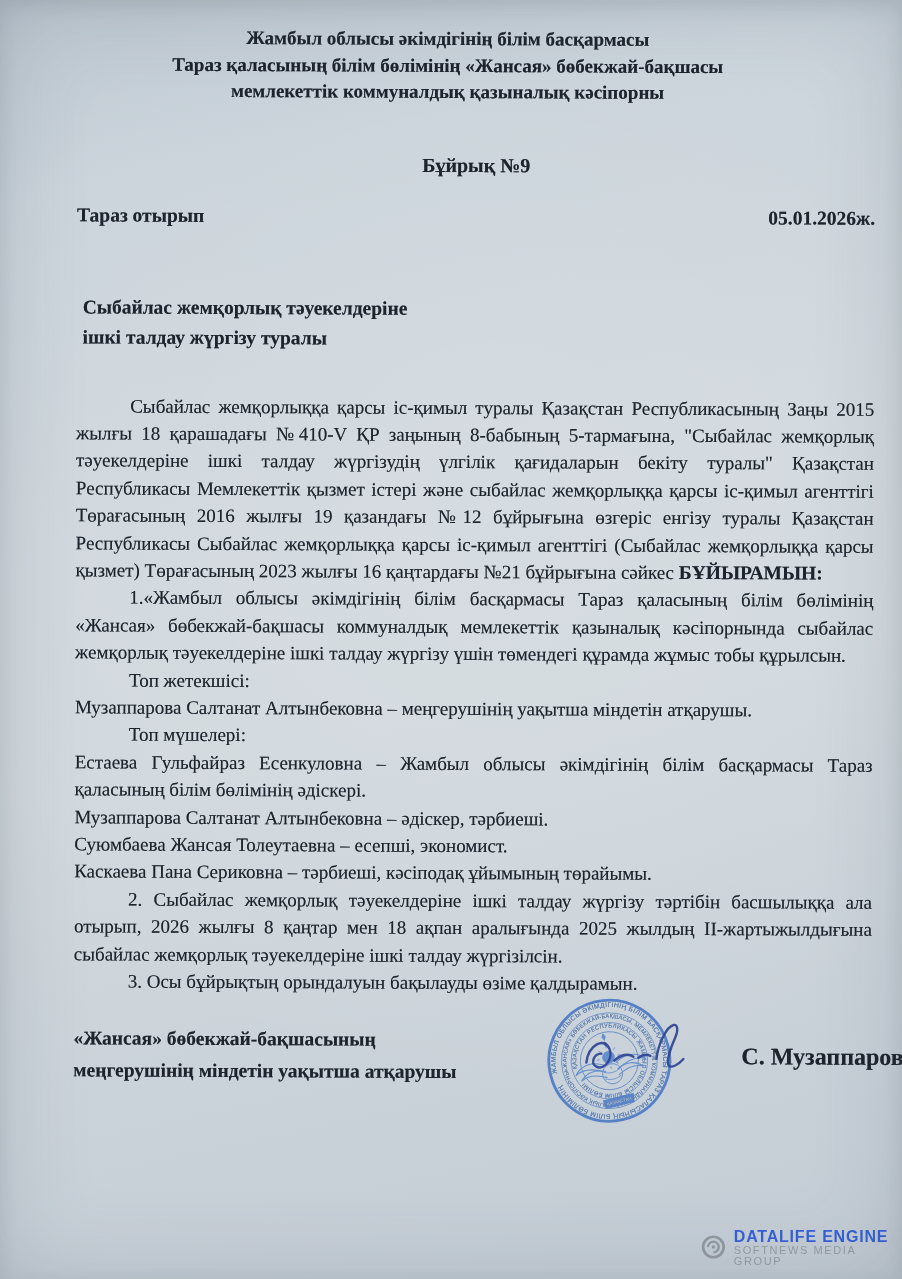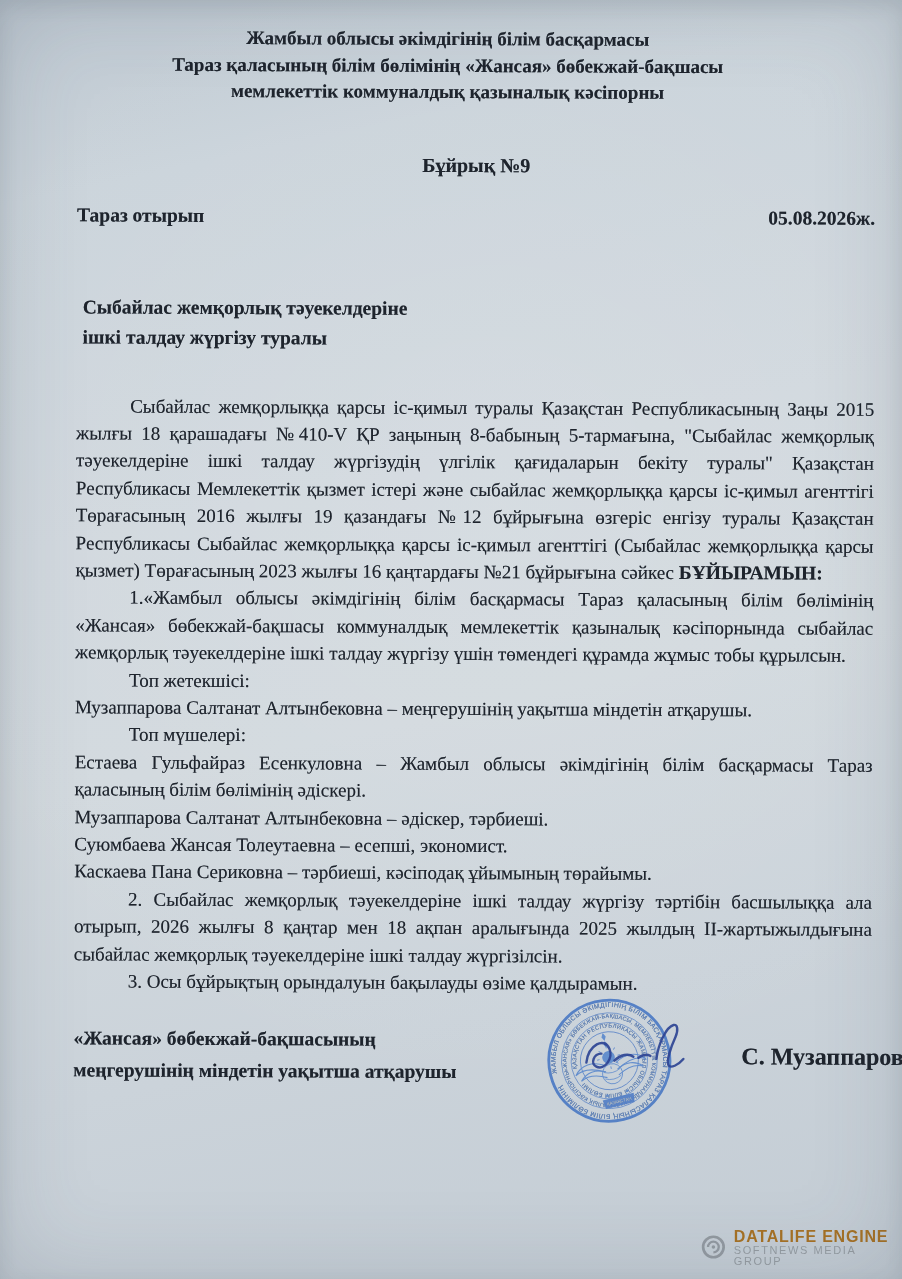--- a/index.html
+++ b/index.html
@@ -32,39 +32,39 @@
   .sig-block{position:relative;margin-top:20px;height:200px;}
   .sig-role{width:470px;font-weight:bold;font-size:19.5px;line-height:32px;padding-top:8px;}
   .stamp{position:absolute;left:452px;top:-40px;width:168px;height:168px;
     opacity:0.9;transform:rotate(-14deg);}
   .signature{position:absolute;left:503px;top:0px;width:130px;height:72px;}
   .signer-name{position:absolute;left:628px;top:26px;font-weight:bold;font-size:24px;white-space:nowrap;margin-left:40px;}
   .watermark{position:absolute;left:700px;top:1224px;width:190px;height:46px;
     display:flex;align-items:center;gap:7px;opacity:0.85;
     font-family:"Liberation Sans","DejaVu Sans",sans-serif;}
   .wm-texts{display:flex;flex-direction:column;}
-  .wm-title{font-weight:bold;font-size:16px;letter-spacing:0.8px;color:#a16207;line-height:17px;}
+  .wm-title{font-weight:bold;font-size:16px;letter-spacing:0.8px;color:#1d4ed8;line-height:17px;}
   .wm-sub{font-size:11px;letter-spacing:1.6px;color:#8d949a;line-height:11px;}
 </style>
 </head>
 <body>
 
 <div class="content">
 
   <div class="doc-header">
     <div>Жамбыл облысы әкімдігінің білім басқармасы</div>
     <div>Тараз қаласының білім бөлімінің «Жансая» бөбекжай-бақшасы</div>
     <div>мемлекеттік коммуналдық қазыналық кәсіпорны</div>
   </div>
 
   <div class="order-title">Бұйрық №9</div>
 
   <div class="place-date">
     <span>Тараз отырып</span>
-    <span>05.08.2026ж.</span>
+    <span>05.01.2026ж.</span>
   </div>
 
   <div class="subject">
     <div>Сыбайлас жемқорлық тәуекелдеріне</div>
     <div>ішкі талдау жүргізу туралы</div>
   </div>
 
   <div class="body-text">
       <p class="bpara indent">Сыбайлас жемқорлыққа қарсы іс-қимыл туралы Қазақстан Республикасының Заңы 2015 жылғы 18 қарашадағы №410-V ҚР заңының 8-бабының 5-тармағына, "Сыбайлас жемқорлық тәуекелдеріне ішкі талдау жүргізудің үлгілік қағидаларын бекіту туралы" Қазақстан Республикасы Мемлекеттік қызмет істері және сыбайлас жемқорлыққа қарсы іс-қимыл агенттігі Төрағасының 2016 жылғы 19 қазандағы №12 бұйрығына өзгеріс енгізу туралы Қазақстан Республикасы Сыбайлас жемқорлыққа қарсы іс-қимыл агенттігі (Сыбайлас жемқорлыққа қарсы қызмет) Төрағасының 2023 жылғы 16 қаңтардағы №21 бұйрығына сәйкес <b>БҰЙЫРАМЫН:</b></p>
       <p class="bpara indent">1.«Жамбыл облысы әкімдігінің білім басқармасы Тараз қаласының білім бөлімінің «Жансая» бөбекжай-бақшасы коммуналдық мемлекеттік қазыналық кәсіпорнында сыбайлас жемқорлық тәуекелдеріне ішкі талдау жүргізу үшін төмендегі құрамда жұмыс тобы құрылсын.</p>

